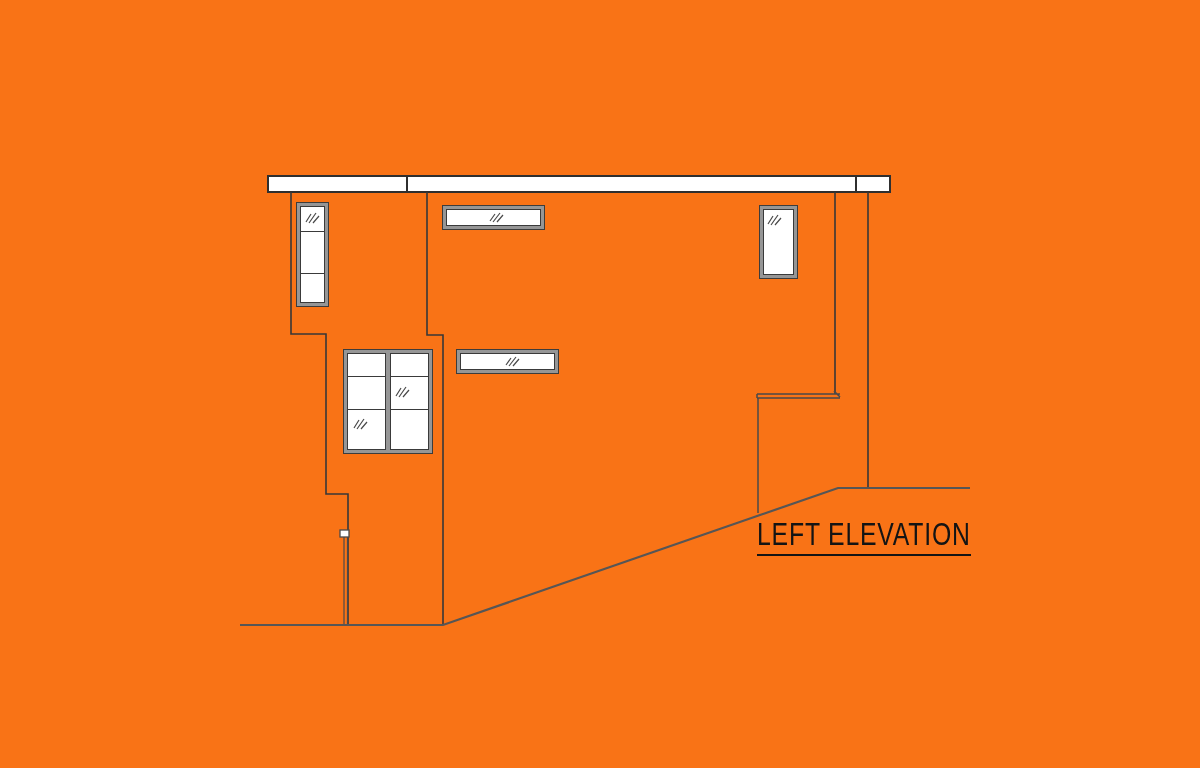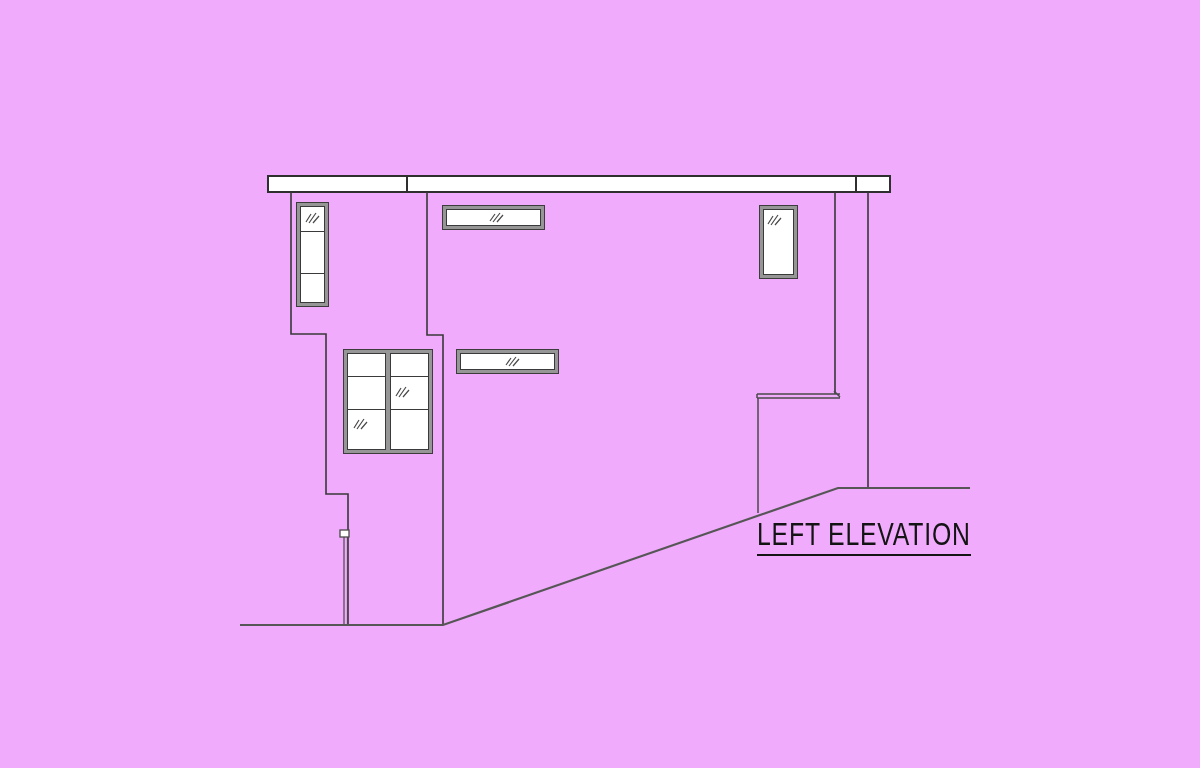--- a/index.html
+++ b/index.html
@@ -9,21 +9,21 @@
     height: 768px;
     background: #ffffff;
     overflow: hidden;
   }
   * { box-sizing: border-box; }
 
   .canvas {
     position: relative;
     width: 1200px;
     height: 768px;
-    background: #f0abfc;
+    background: #f97316;
     font-family: "Liberation Sans", sans-serif;
   }
 
   .linework {
     position: absolute;
     left: 0;
     top: 0;
   }
 
   

